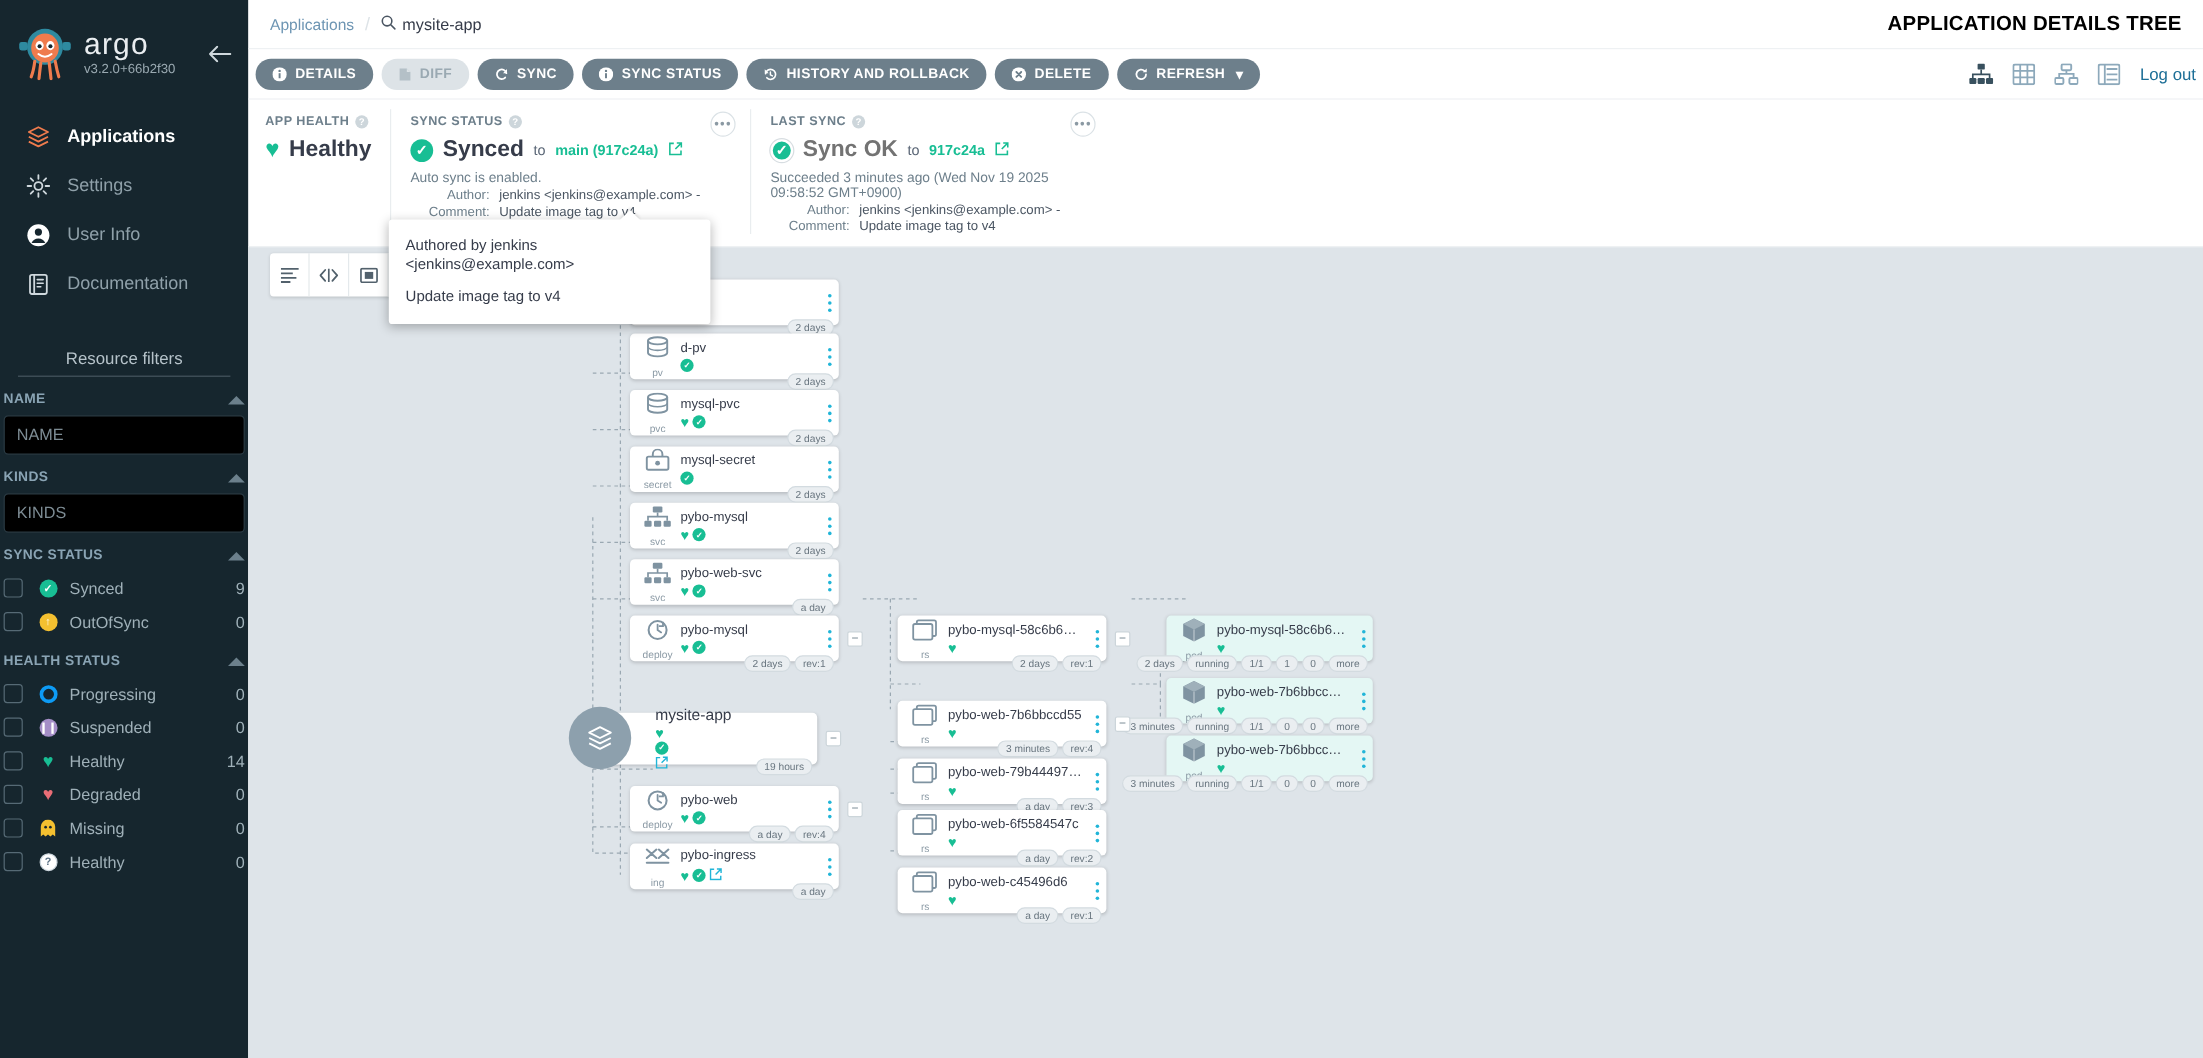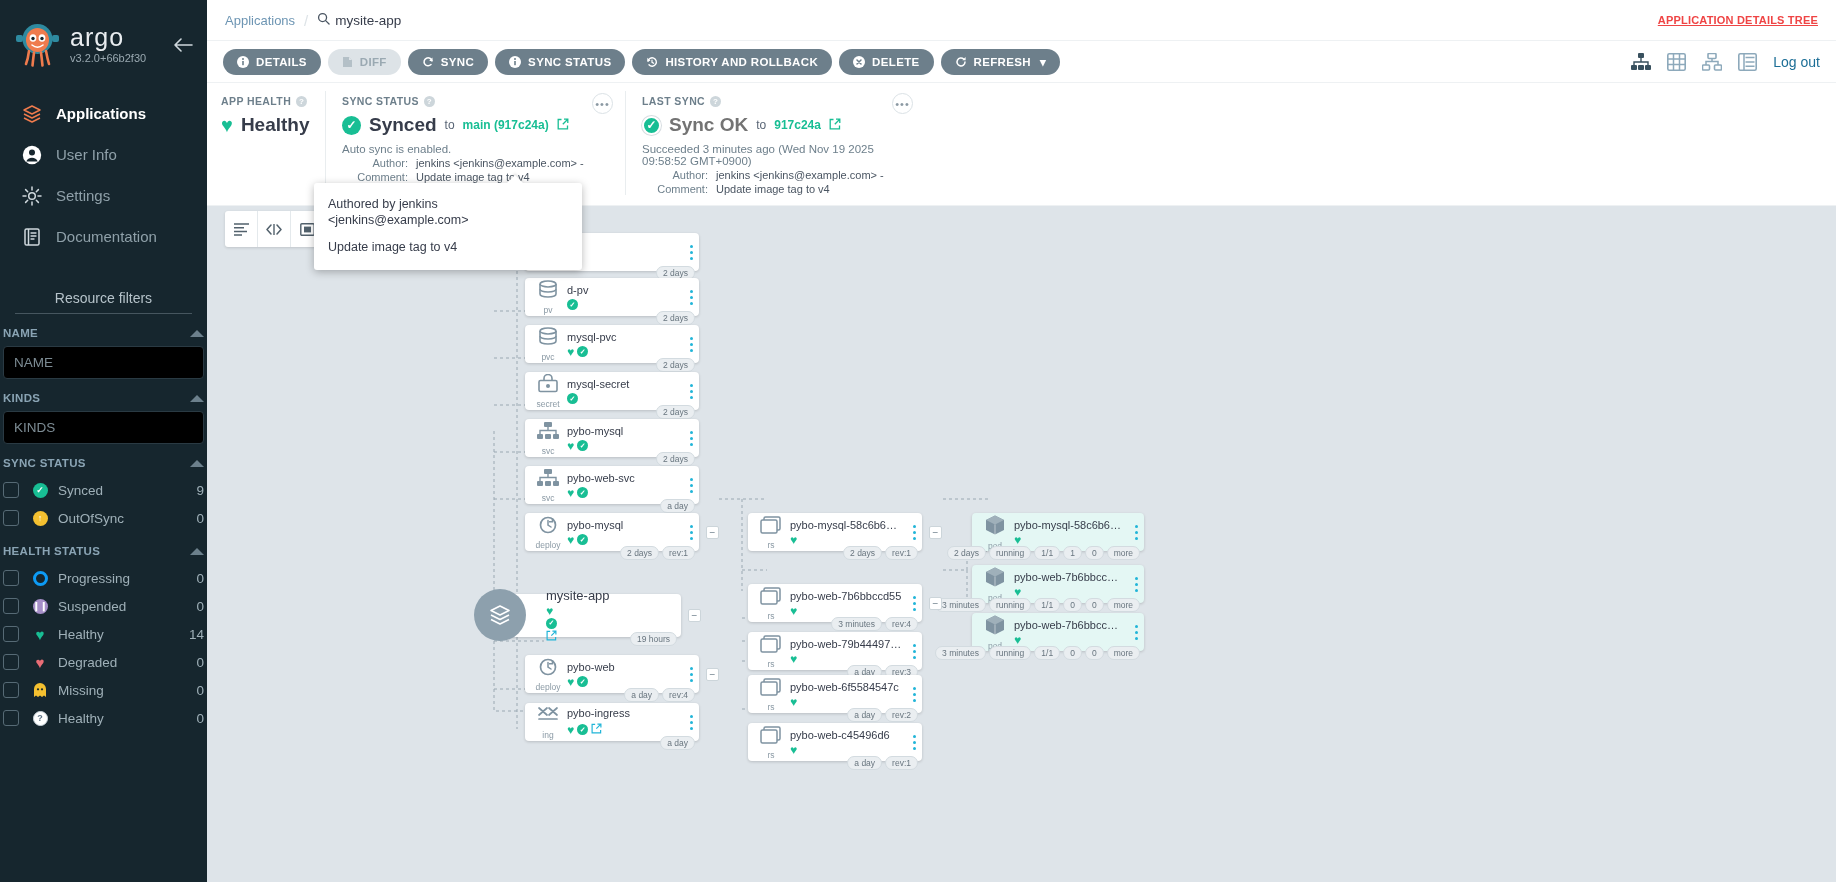--- a/index.html
+++ b/index.html
@@ -64,23 +64,23 @@
   .heart { color:#18be94; font-size:15px; line-height:1; }
   .heart.broken { color:#e96d76; }
 
   
   .main { flex:1; display:flex; flex-direction:column; min-width:0; background:#fff; }
 
   .topbar { height:41px; display:flex; align-items:center; padding:0 18px; border-bottom:1px solid #eef1f3; }
   .crumb { color:#6d95b3; font-size:13px; cursor:pointer; }
   .crumb-sep { color:#dde3e7; margin:0 9px; font-size:15px; }
   .crumb-cur { display:flex; align-items:center; gap:5px; color:#363c4a; font-size:13.5px; }
-  .topbar-right { margin-left:auto; color:#ef4444; font-size:11px; font-weight:bold; letter-spacing:.2px; cursor:pointer;text-decoration:underline; }
-
-  .toolbar { height:42px; display:flex; align-items:center; padding:0 16px; gap:7px; border-bottom:1px solid #eef1f3; }
+  .topbar-right { margin-left:auto; color:#000000; font-size:17px; font-weight:bold; letter-spacing:.2px; cursor:pointer; }
+
+  .toolbar { height:42px; display:flex; align-items:center; padding:0 6px; gap:7px; border-bottom:1px solid #eef1f3; }
   .tbtn {
     display:flex; align-items:center; gap:7px; height:26px; padding:0 14px; border-radius:13px;
     background:#6d7f8b; color:#fff; font-size:11.5px; font-weight:bold; letter-spacing:.35px; cursor:pointer; white-space:nowrap;
   }
   .tbtn.disabled { background:#dde3e7; color:#9aa9b2; }
   .tbtn svg { display:block; }
   .tools-right { margin-left:auto; display:flex; align-items:center; gap:16px; }
   .viewicon { cursor:pointer; color:#8da9bb; display:flex; }
   .viewicon.active { color:#38505e; }
   .logout { color:#1c6e96; font-size:14px; cursor:pointer; }
@@ -105,21 +105,21 @@
   .kvrow .k { width:66px; text-align:right; margin-right:8px; }
   .kvrow .v { color:#4a5562; }
   .dots-btn {
     width:21px;height:21px;border-radius:50%;border:1px solid #dbe2e6;color:#8b99a3;
     display:flex;align-items:center;justify-content:center;font-size:11px;cursor:pointer;
     position:absolute; right:12px; top:2px; letter-spacing:1px;
   }
 
   
   .tooltip {
-    position:absolute; left:314px; top:183px; width:268px; background:#fff;
+    position:absolute; left:324px; top:183px; width:268px; background:#fff;
     box-shadow:0 2px 9px rgba(0,0,0,.28); border-radius:3px; padding:13px 25px 15px 14px;
     font-size:12.5px; color:#363c4a; line-height:16px; z-index:40;
   }
   .tooltip .arrow { position:absolute; top:-8px; left:192px; width:0;height:0;
     border-left:9px solid transparent;border-right:9px solid transparent;border-bottom:9px solid #fff; filter:drop-shadow(0 -2px 1px rgba(0,0,0,.10)); }
   .tooltip .gap { height:11px; }
 
   
   .graph { flex:1; position:relative; background:#dee4e9; overflow:hidden; }
   .gtoolbar {
@@ -200,35 +200,35 @@
               <path d="M11 3l8 4-8 4-8-4 8-4z" fill="none" stroke="#ef7b4d" stroke-width="1.5" stroke-linejoin="round"></path>
               <path d="M3 11l8 4 8-4" fill="none" stroke="#ef7b4d" stroke-width="1.5" stroke-linejoin="round"></path>
               <path d="M3 15l8 4 8-4" fill="none" stroke="#ef7b4d" stroke-width="1.5" stroke-linejoin="round"></path>
             </svg>
         </span>
         <span>Applications</span>
       </div>
       <div class="navitem">
         <span class="navicon">
           <svg width="22" height="22" viewBox="0 0 22 22">
+              <circle cx="11" cy="11" r="3.3" fill="none" stroke="#cfd8dd" stroke-width="1.5"></circle>
+              <path d="M11 2v3M11 17v3M2 11h3M17 11h3M4.6 4.6l2.1 2.1M15.3 15.3l2.1 2.1M17.4 4.6l-2.1 2.1M6.7 15.3l-2.1 2.1" stroke="#cfd8dd" stroke-width="1.5" stroke-linecap="round"></path>
+            </svg>
+        </span>
+        <span>Settings</span>
+      </div>
+      <div class="navitem">
+        <span class="navicon">
+          <svg width="22" height="22" viewBox="0 0 22 22">
               <circle cx="11" cy="11" r="9.2" fill="#fff"></circle>
               <circle cx="11" cy="8.4" r="3" fill="#16262e"></circle>
               <path d="M5.3 17.6a6.2 6.2 0 0 1 11.4 0" fill="#16262e"></path>
             </svg>
         </span>
         <span>User Info</span>
-      </div>
-      <div class="navitem">
-        <span class="navicon">
-          <svg width="22" height="22" viewBox="0 0 22 22">
-              <circle cx="11" cy="11" r="3.3" fill="none" stroke="#cfd8dd" stroke-width="1.5"></circle>
-              <path d="M11 2v3M11 17v3M2 11h3M17 11h3M4.6 4.6l2.1 2.1M15.3 15.3l2.1 2.1M17.4 4.6l-2.1 2.1M6.7 15.3l-2.1 2.1" stroke="#cfd8dd" stroke-width="1.5" stroke-linecap="round"></path>
-            </svg>
-        </span>
-        <span>Settings</span>
       </div>
       <div class="navitem">
         <span class="navicon">
           <svg width="22" height="22" viewBox="0 0 22 22">
               <rect x="4" y="3" width="14" height="16" rx="1.6" fill="none" stroke="#cfd8dd" stroke-width="1.5"></rect>
               <path d="M7.5 3v16" stroke="#cfd8dd" stroke-width="1.5"></path>
               <path d="M10 7h5M10 10h5M10 13h3" stroke="#cfd8dd" stroke-width="1.3" stroke-linecap="round"></path>
             </svg>
         </span>
         <span>Documentation</span>

